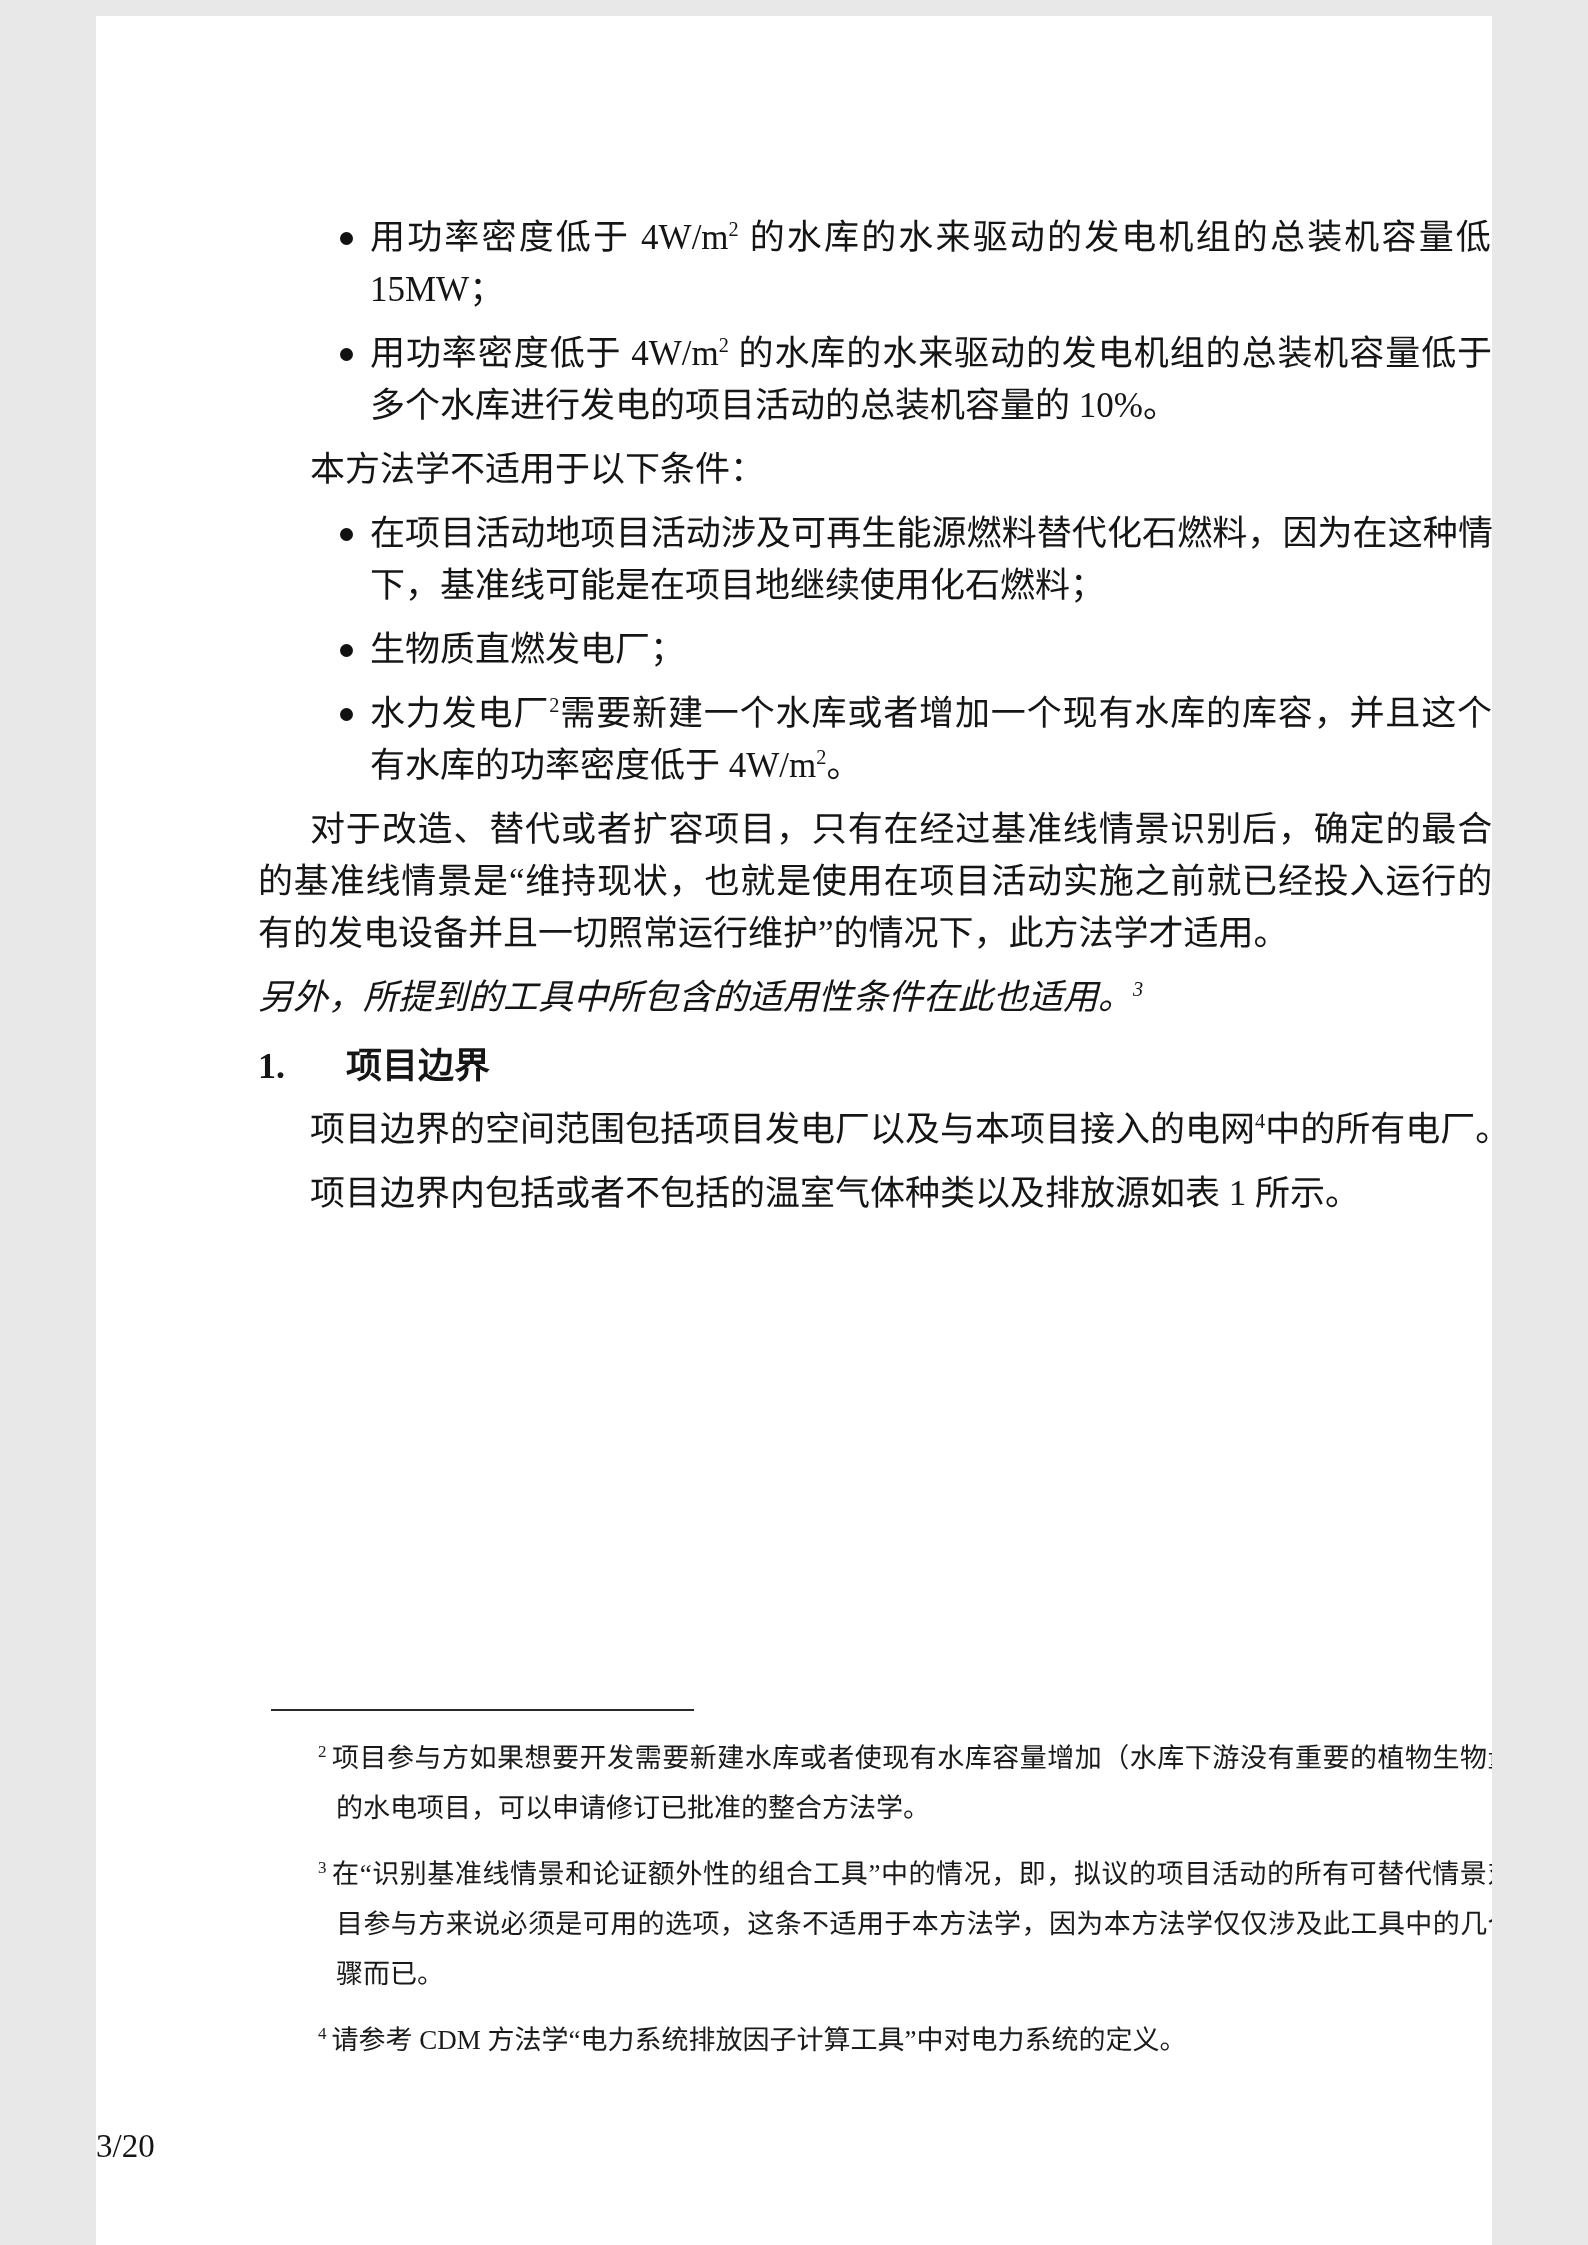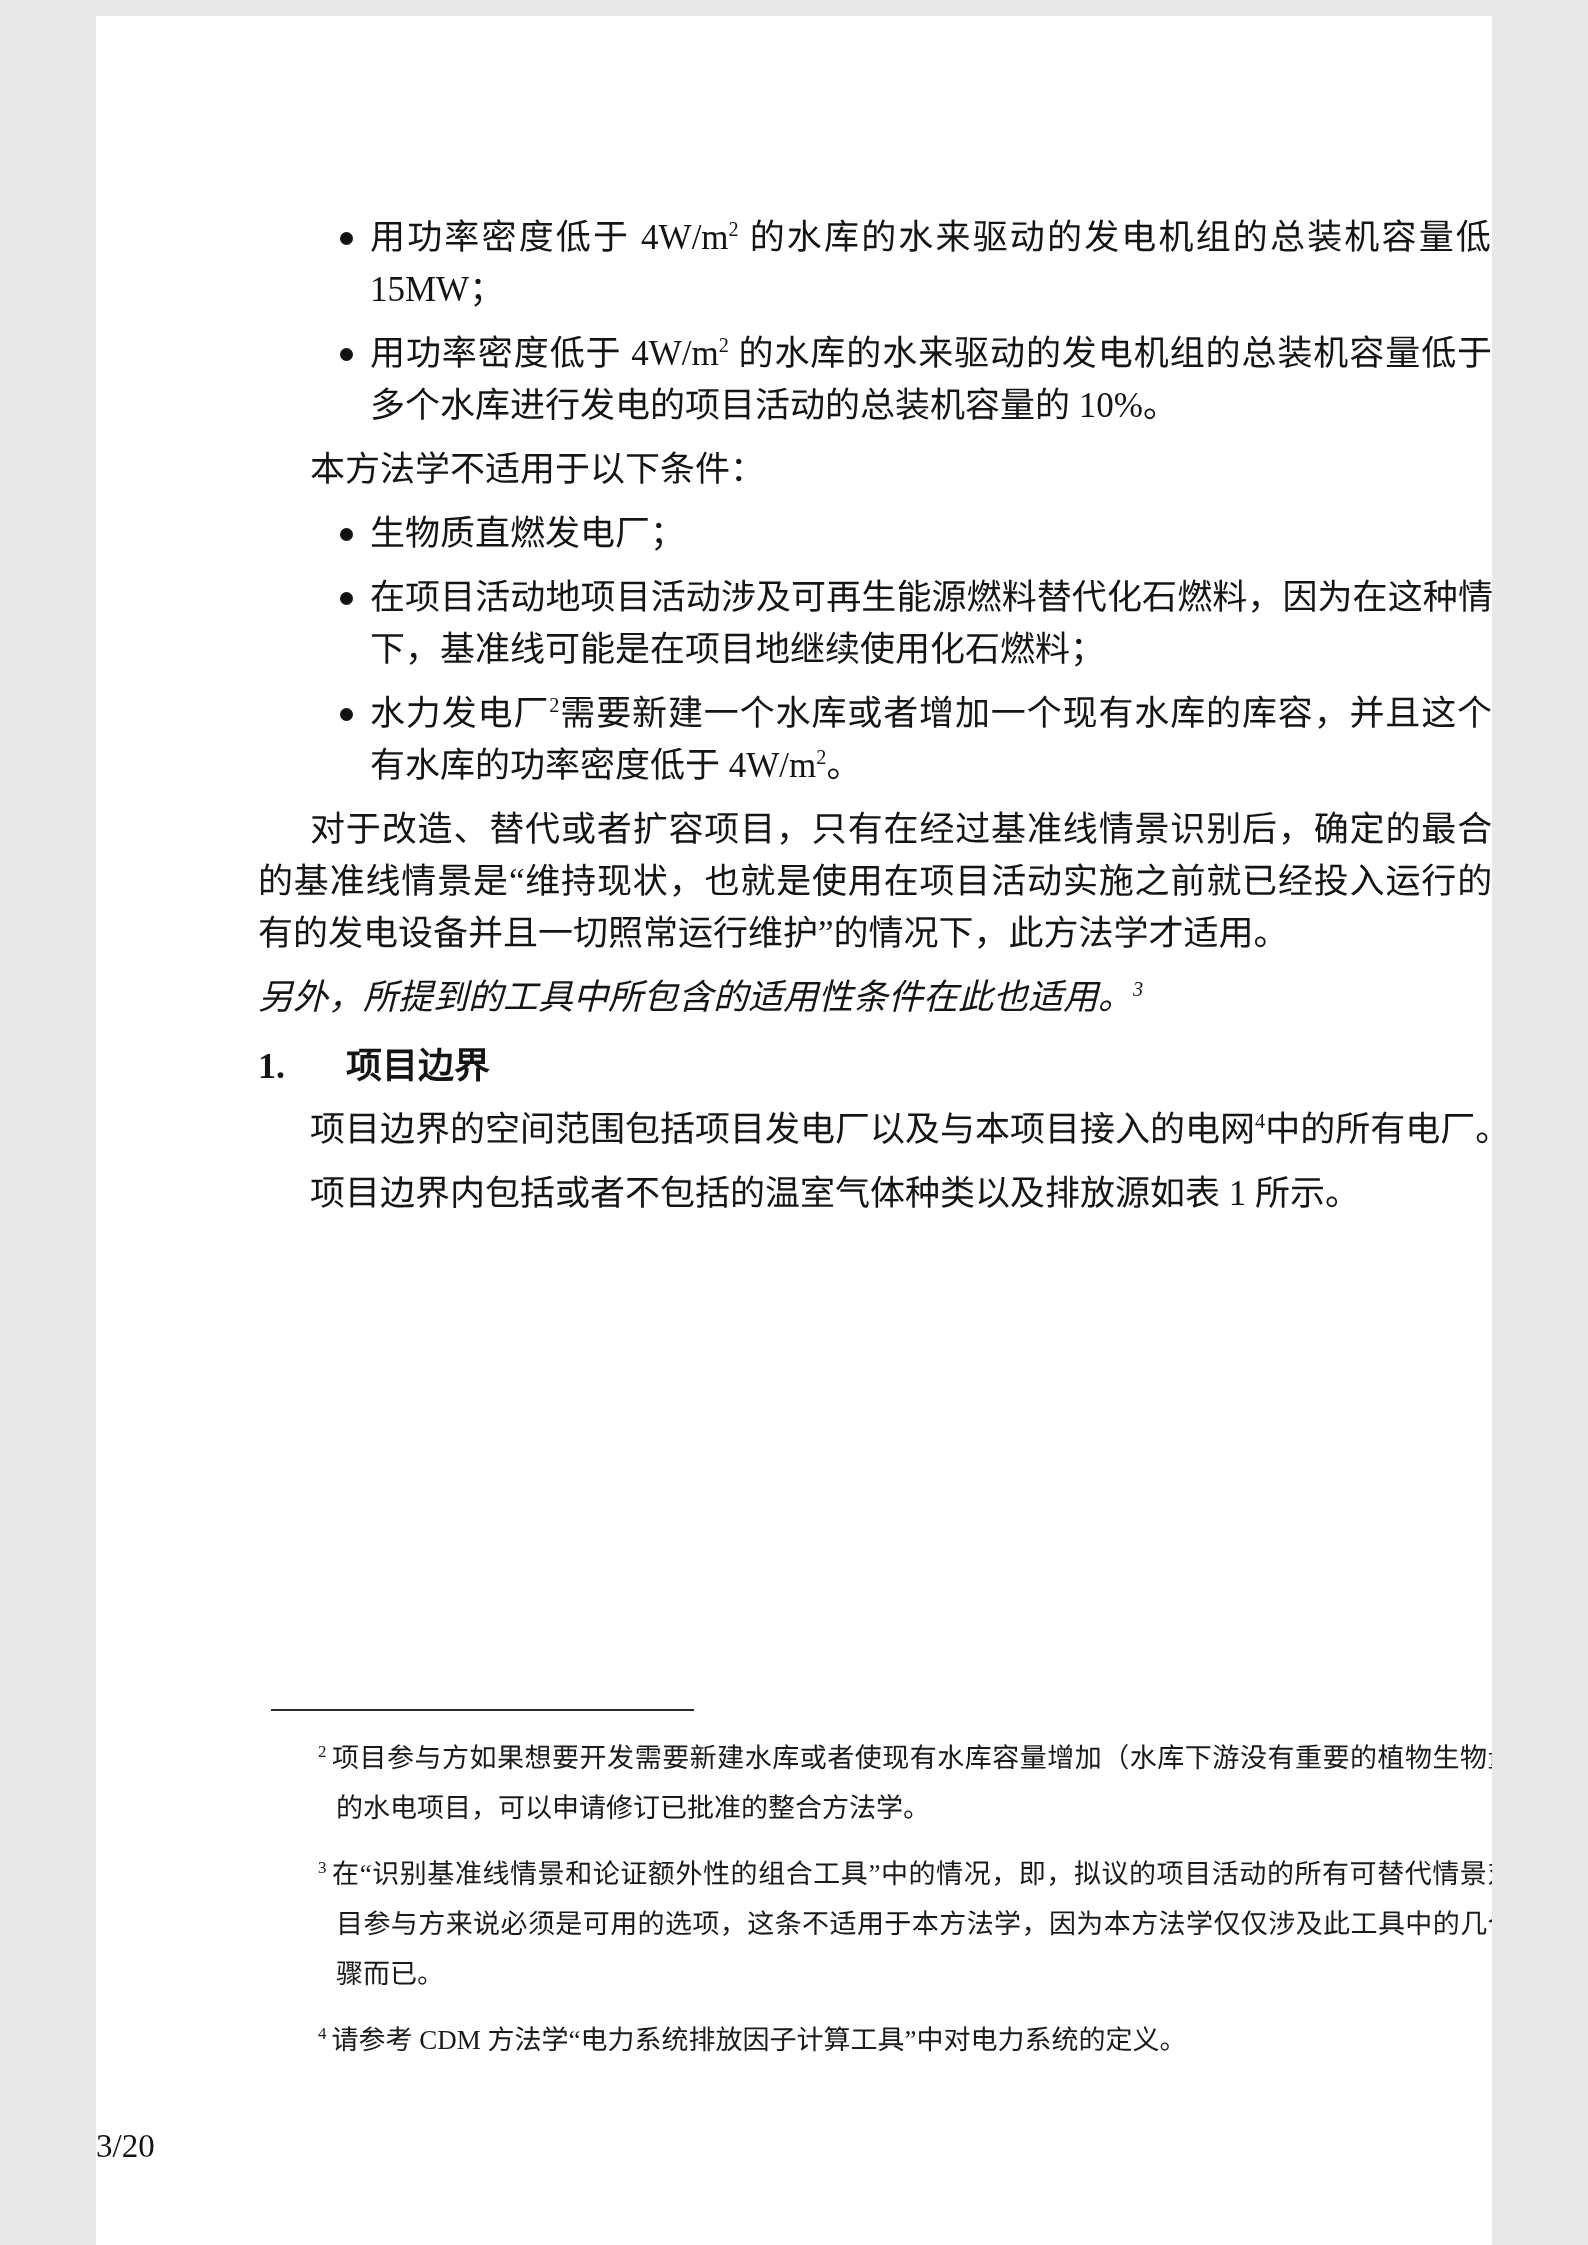--- a/index.html
+++ b/index.html
@@ -51,22 +51,22 @@
   <main class="content">
 
     <ul class="blist">
       <li><span>用功率密度低于 4W/m</span><sup>2</sup><span> 的水库的水来驱动的发电机组的总装机容量低于 15MW；</span></li>
       <li><span>用功率密度低于 4W/m</span><sup>2</sup><span> 的水库的水来驱动的发电机组的总装机容量低于用多个水库进行发电的项目活动的总装机容量的 10%。</span></li>
     </ul>
 
     <p class="indent2">本方法学不适用于以下条件：</p>
 
     <ul class="blist">
+      <li><span>在项目活动地项目活动涉及可再生能源燃料替代化石燃料，因为在这种情况下，基准线可能是在项目地继续使用化石燃料；</span></li>
       <li><span>生物质直燃发电厂；</span></li>
-      <li><span>在项目活动地项目活动涉及可再生能源燃料替代化石燃料，因为在这种情况下，基准线可能是在项目地继续使用化石燃料；</span></li>
       <li><span>水力发电厂</span><sup>2</sup><span>需要新建一个水库或者增加一个现有水库的库容，并且这个现有水库的功率密度低于 4W/m</span><sup>2</sup><span>。</span></li>
     </ul>
 
     <p class="indent2">对于改造、替代或者扩容项目，只有在经过基准线情景识别后，确定的最合理的基准线情景是“维持现状，也就是使用在项目活动实施之前就已经投入运行的所有的发电设备并且一切照常运行维护”的情况下，此方法学才适用。</p>
 
     <p class="noindent"><span>另外，所提到的工具中所包含的适用性条件在此也适用。</span><sup>3</sup></p>
 
 
     <h3 class="subsec"><span class="h3-num">1.</span><span>项目边界</span></h3>
 

